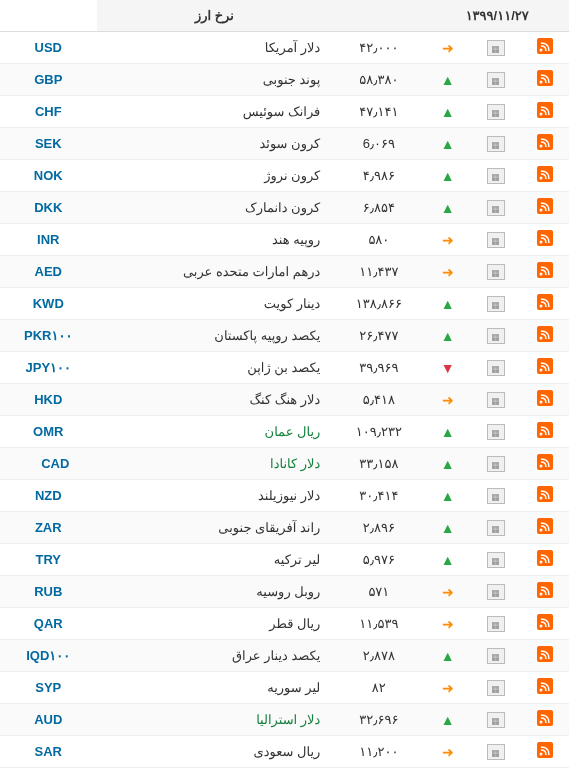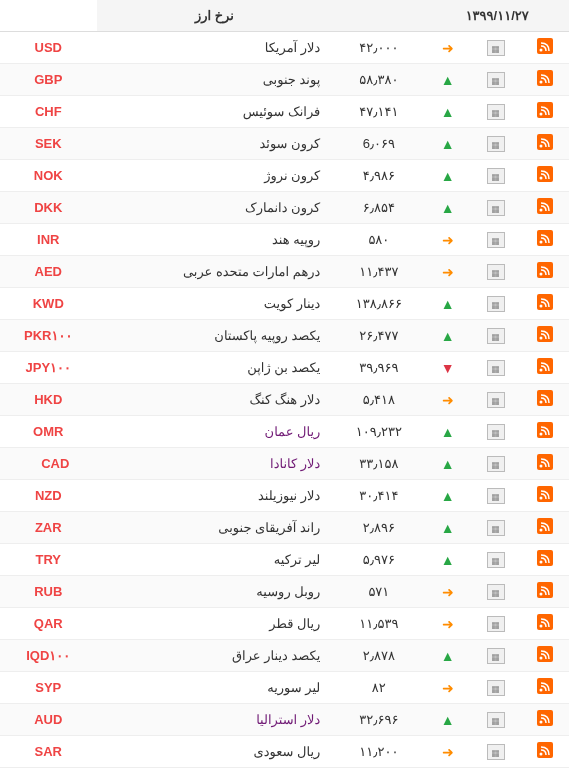--- a/index.html
+++ b/index.html
@@ -36,31 +36,31 @@
     }
     tbody tr:nth-child(even) {
       background: #fafafa;
     }
     tbody td {
       padding: 6px 8px;
       text-align: center;
       vertical-align: middle;
     }
     td.currency-code {
-      color: #ef4444;
+      color: #0369a1;
       font-weight: bold;
       direction: ltr;
     }
     td.currency-name {
       text-align: right;
       color: #333;
       padding-right: 12px;
     }
     td.currency-name a {
-      color: #701a75;
+      color: #15803d;
       text-decoration: none;
     }
     td.currency-value {
       direction: ltr;
       text-align: center;
       color: #333;
       font-weight: normal;
     }
     .rss-svg {
       width: 16px;

